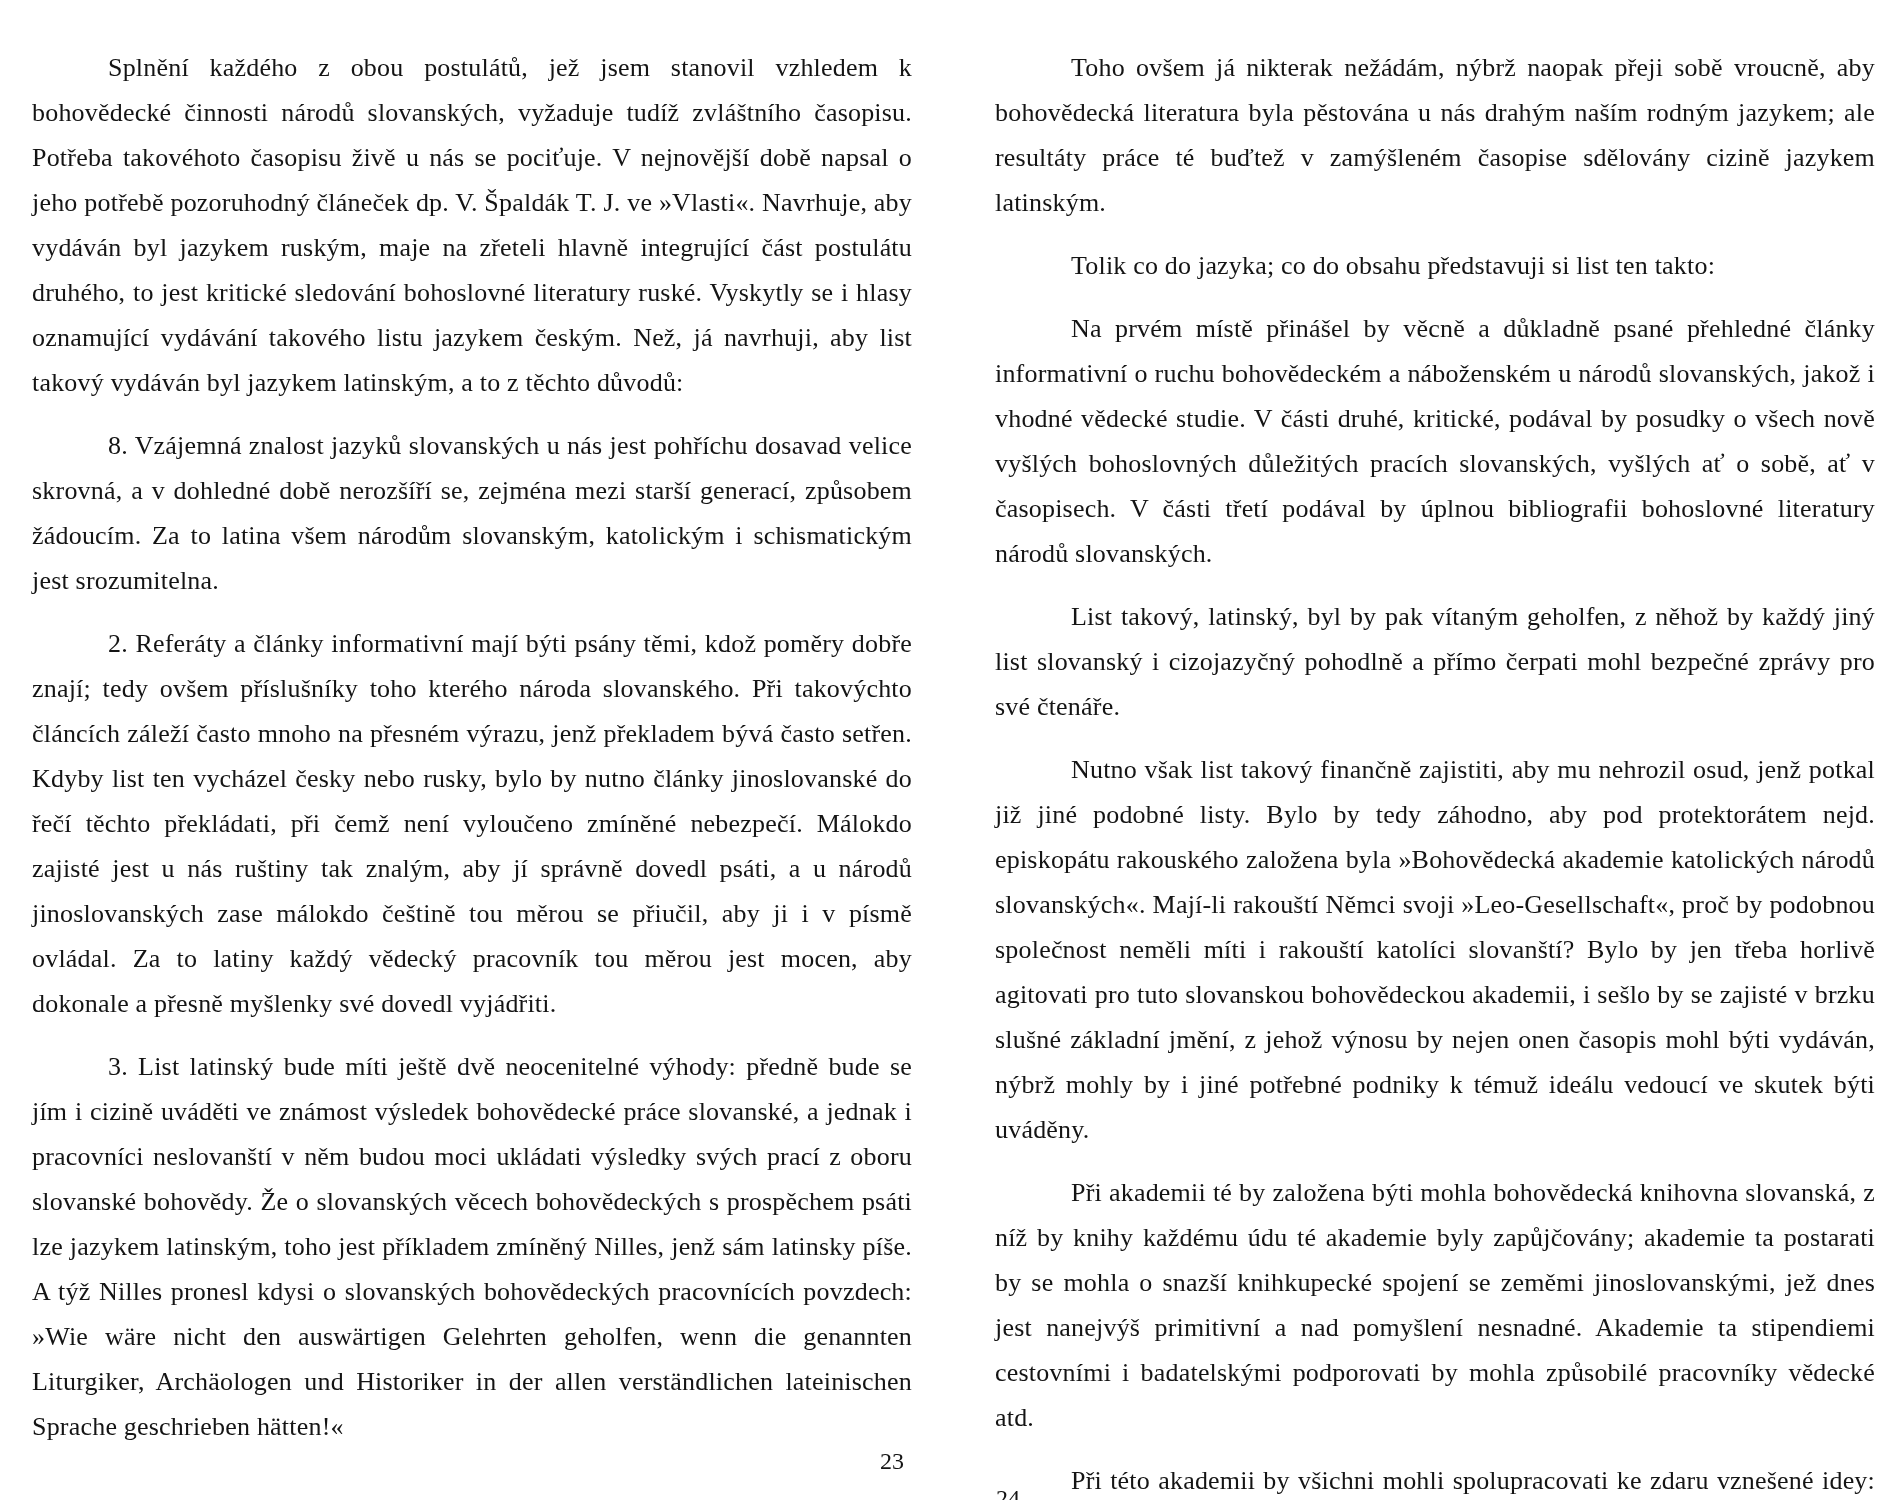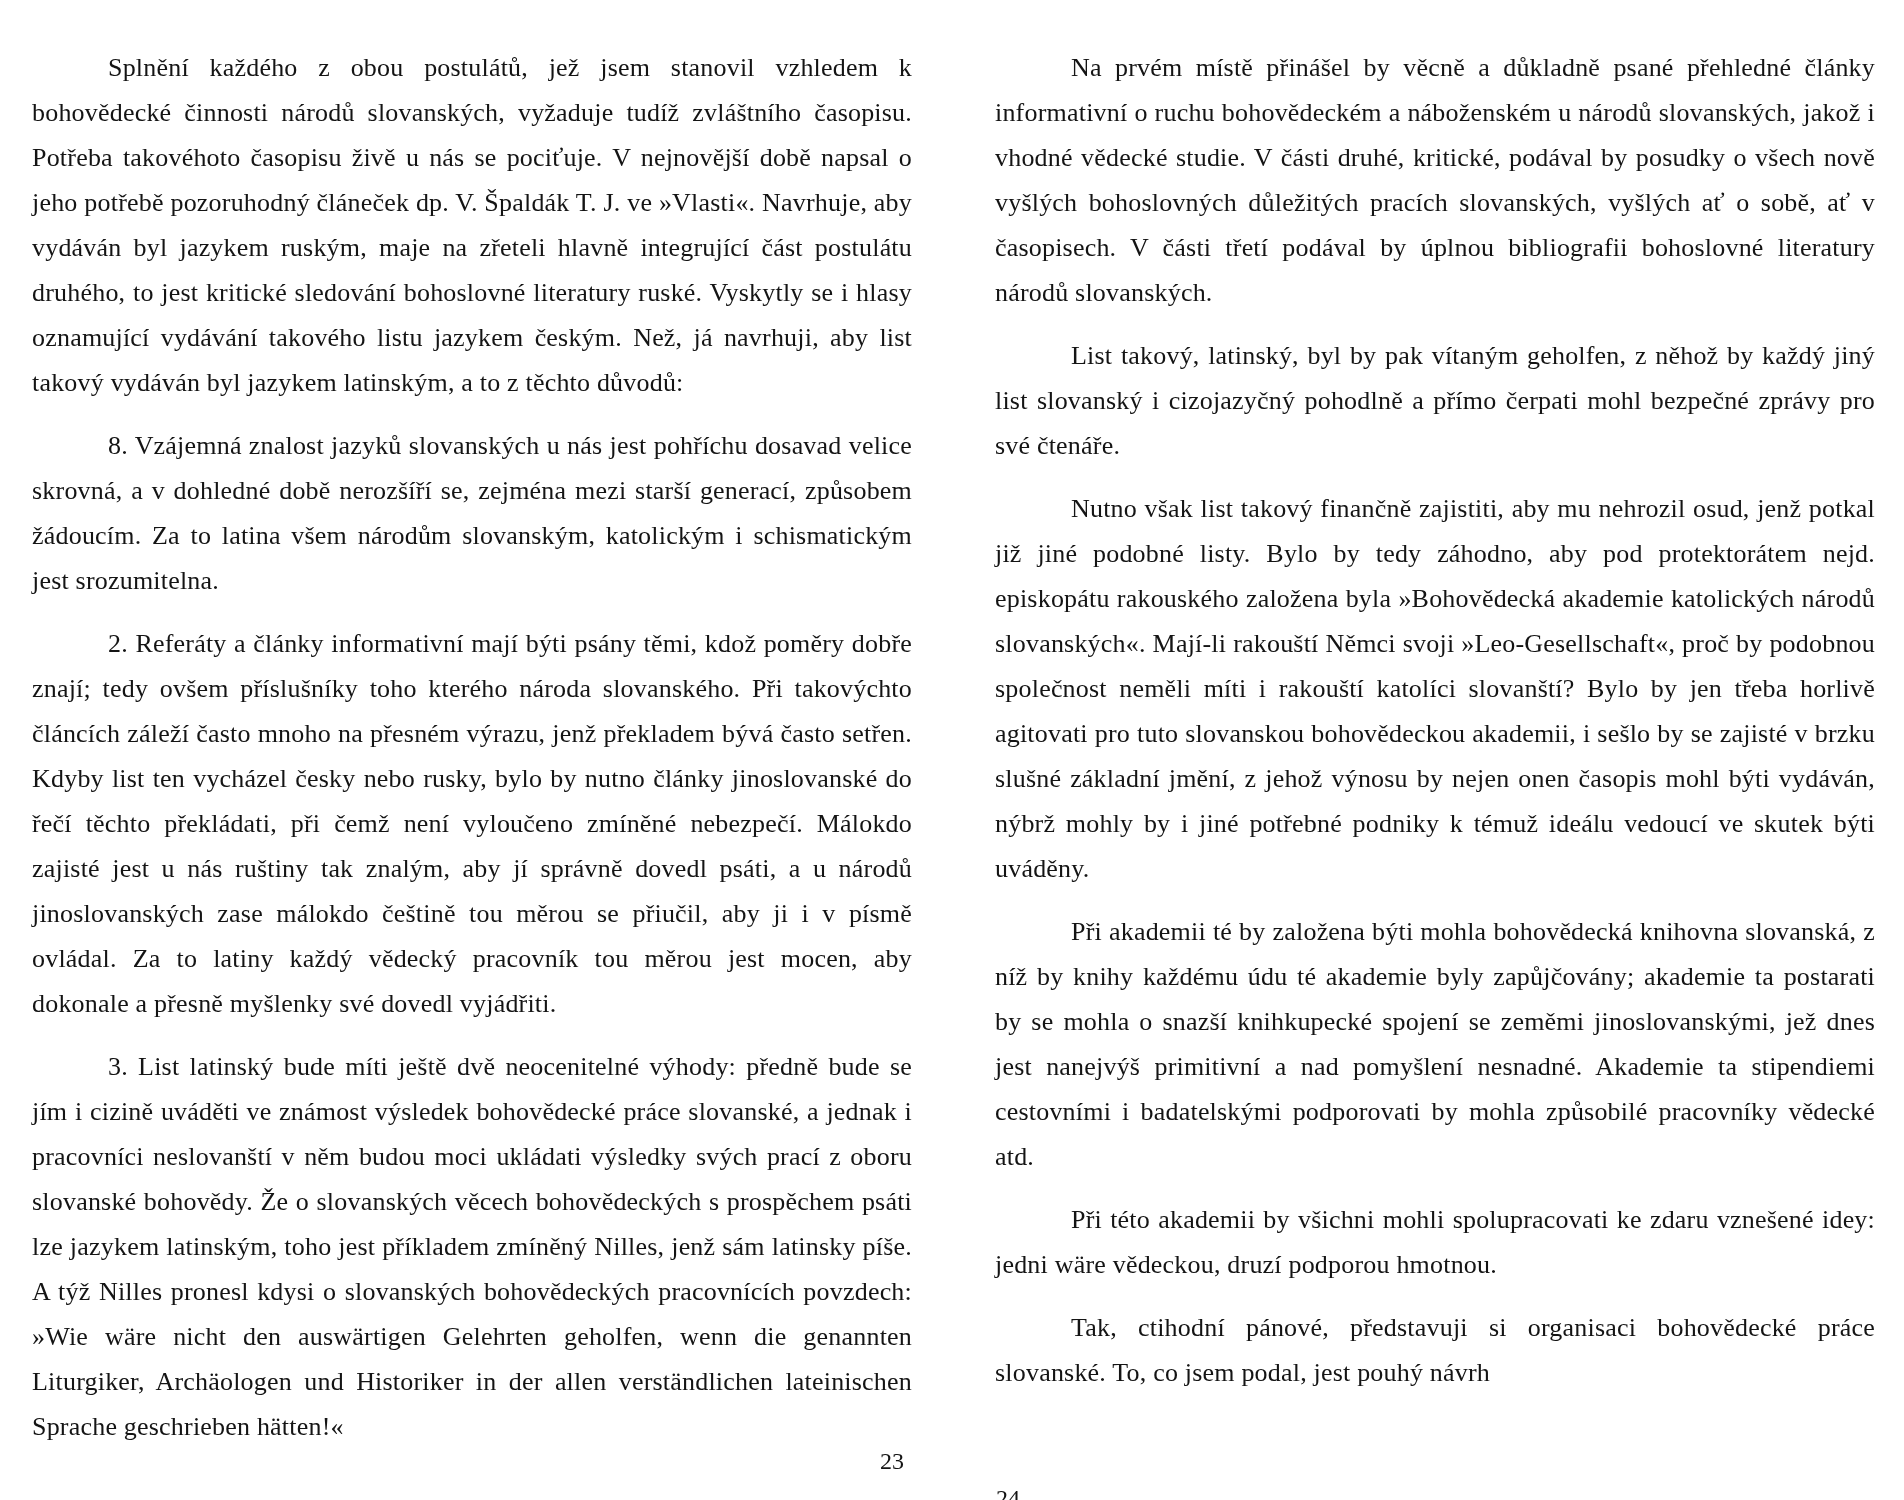--- a/index.html
+++ b/index.html
@@ -36,20 +36,22 @@
 <body>
 
 <div class="page page-left">
   <p class="para">Splnění každého z obou postulátů, jež jsem stanovil vzhledem k bohovědecké činnosti národů slovanských, vyžaduje tudíž zvláštního časopisu. Potřeba takovéhoto časopisu živě u nás se pociťuje. V nejnovější době napsal o jeho potřebě pozoruhodný článeček dp. V. Špaldák T. J. ve »Vlasti«. Navrhuje, aby vydáván byl jazykem ruským, maje na zřeteli hlavně integrující část postulátu druhého, to jest kritické sledování bohoslovné literatury ruské. Vyskytly se i hlasy oznamující vydávání takového listu jazykem českým. Než, já navrhuji, aby list takový vydáván byl jazykem latinským, a to z těchto důvodů:</p>
   <p class="para">8. Vzájemná znalost jazyků slovanských u nás jest pohříchu dosavad velice skrovná, a v dohledné době nerozšíří se, zejména mezi starší generací, způsobem žádoucím. Za to latina všem národům slovanským, katolickým i schismatickým jest srozumitelna.</p>
   <p class="para">2. Referáty a články informativní mají býti psány těmi, kdož poměry dobře znají; tedy ovšem příslušníky toho kterého národa slovanského. Při takovýchto článcích záleží často mnoho na přesném výrazu, jenž překladem bývá často setřen. Kdyby list ten vycházel česky nebo rusky, bylo by nutno články jinoslovanské do řečí těchto překládati, při čemž není vyloučeno zmíněné nebezpečí. Málokdo zajisté jest u nás ruštiny tak znalým, aby jí správně dovedl psáti, a u národů jinoslovanských zase málokdo češtině tou měrou se přiučil, aby ji i v písmě ovládal. Za to latiny každý vědecký pracovník tou měrou jest mocen, aby dokonale a přesně myšlenky své dovedl vyjádřiti.</p>
   <p class="para">3. List latinský bude míti ještě dvě neocenitelné výhody: předně bude se jím i cizině uváděti ve známost výsledek bohovědecké práce slovanské, a jednak i pracovníci neslovanští v něm budou moci ukládati výsledky svých prací z oboru slovanské bohovědy. Že o slovanských věcech bohovědeckých s prospěchem psáti lze jazykem latinským, toho jest příkladem zmíněný Nilles, jenž sám latinsky píše. A týž Nilles pronesl kdysi o slovanských bohovědeckých pracovnících povzdech: »Wie wäre nicht den auswärtigen Gelehrten geholfen, wenn die genannten Liturgiker, Archäologen und Historiker in der allen verständlichen lateinischen Sprache geschrieben hätten!«</p>
 </div>
 
 <div class="page page-right">
+  <p class="para">Toho ovšem já nikterak nežádám, nýbrž naopak přeji sobě vroucně, aby bohovědecká literatura byla pěstována u nás drahým naším rodným jazykem; ale resultáty práce té buďtež v zamýšleném časopise sdělovány cizině jazykem latinským.</p>
+  <p class="para">Tolik co do jazyka; co do obsahu představuji si list ten takto:</p>
   <p class="para">Na prvém místě přinášel by věcně a důkladně psané přehledné články informativní o ruchu bohovědeckém a náboženském u národů slovanských, jakož i vhodné vědecké studie. V části druhé, kritické, podával by posudky o všech nově vyšlých bohoslovných důležitých pracích slovanských, vyšlých ať o sobě, ať v časopisech. V části třetí podával by úplnou bibliografii bohoslovné literatury národů slovanských.</p>
   <p class="para">List takový, latinský, byl by pak vítaným geholfen, z něhož by každý jiný list slovanský i cizojazyčný pohodlně a přímo čerpati mohl bezpečné zprávy pro své čtenáře.</p>
   <p class="para">Nutno však list takový finančně zajistiti, aby mu nehrozil osud, jenž potkal již jiné podobné listy. Bylo by tedy záhodno, aby pod protektorátem nejd. episkopátu rakouského založena byla »Bohovědecká akademie katolických národů slovanských«. Mají-li rakouští Němci svoji »Leo-Gesellschaft«, proč by podobnou společnost neměli míti i rakouští katolíci slovanští? Bylo by jen třeba horlivě agitovati pro tuto slovanskou bohovědeckou akademii, i sešlo by se zajisté v brzku slušné základní jmění, z jehož výnosu by nejen onen časopis mohl býti vydáván, nýbrž mohly by i jiné potřebné podniky k témuž ideálu vedoucí ve skutek býti uváděny.</p>
   <p class="para">Při akademii té by založena býti mohla bohovědecká knihovna slovanská, z níž by knihy každému údu té akademie byly zapůjčovány; akademie ta postarati by se mohla o snazší knihkupecké spojení se zeměmi jinoslovanskými, jež dnes jest nanejvýš primitivní a nad pomyšlení nesnadné. Akademie ta stipendiemi cestovními i badatelskými podporovati by mohla způsobilé pracovníky vědecké atd.</p>
   <p class="para">Při této akademii by všichni mohli spolupracovati ke zdaru vznešené idey: jedni wäre vědeckou, druzí podporou hmotnou.</p>
   <p class="para">Tak, ctihodní pánové, představuji si organisaci bohovědecké práce slovanské. To, co jsem podal, jest pouhý návrh</p>
 </div>
 
 <div class="page-number pn-left">23</div>
 <div class="page-number pn-right">24</div>

